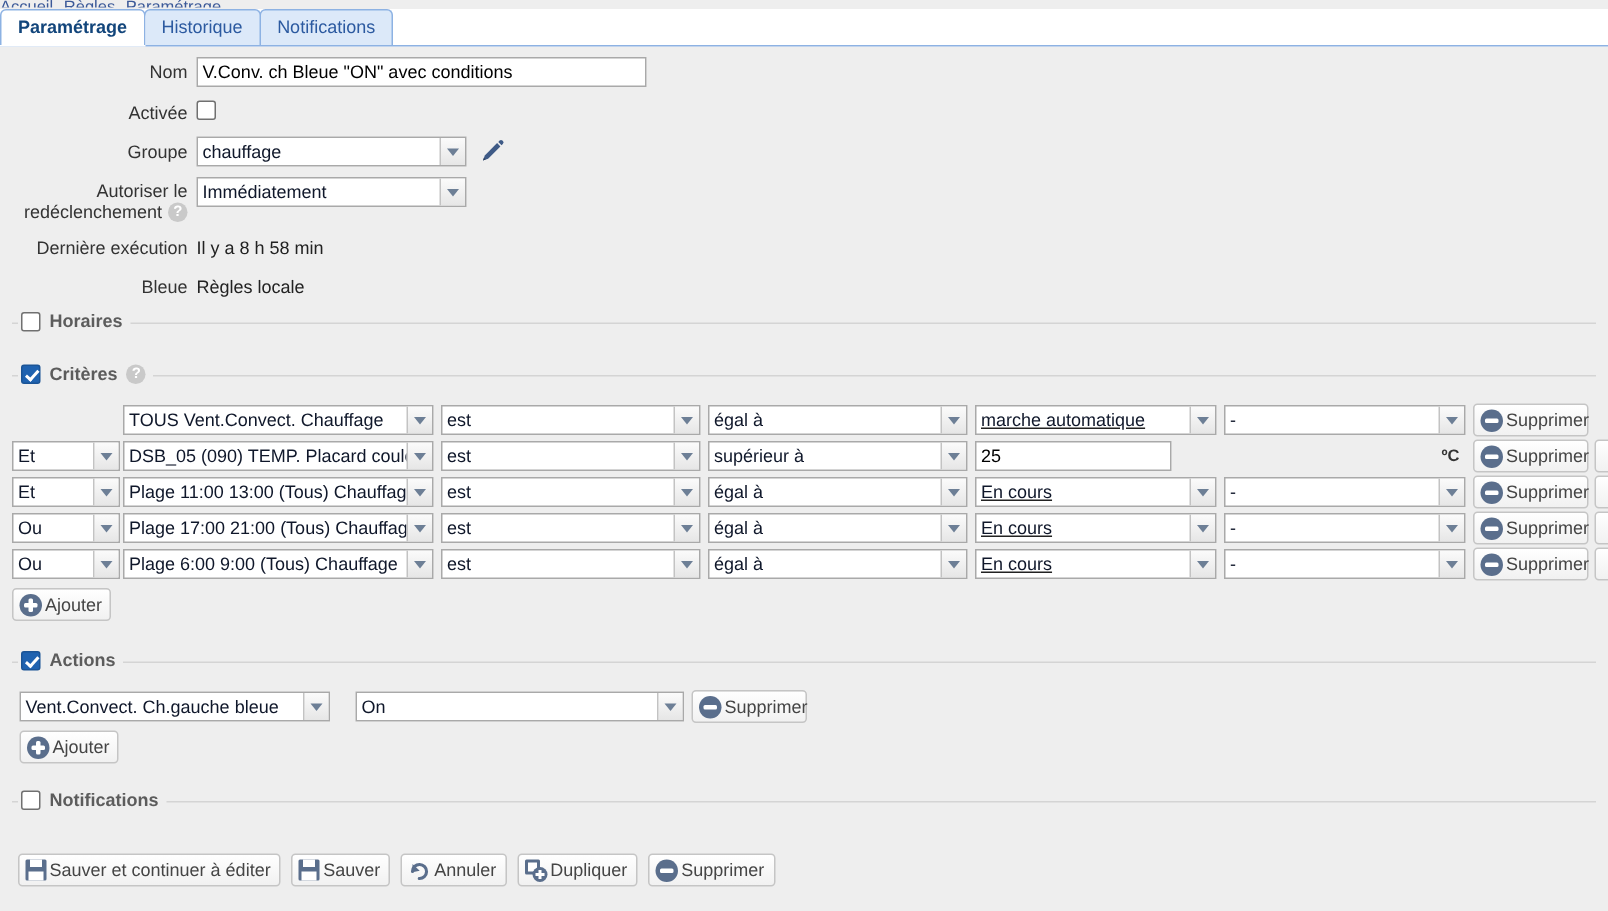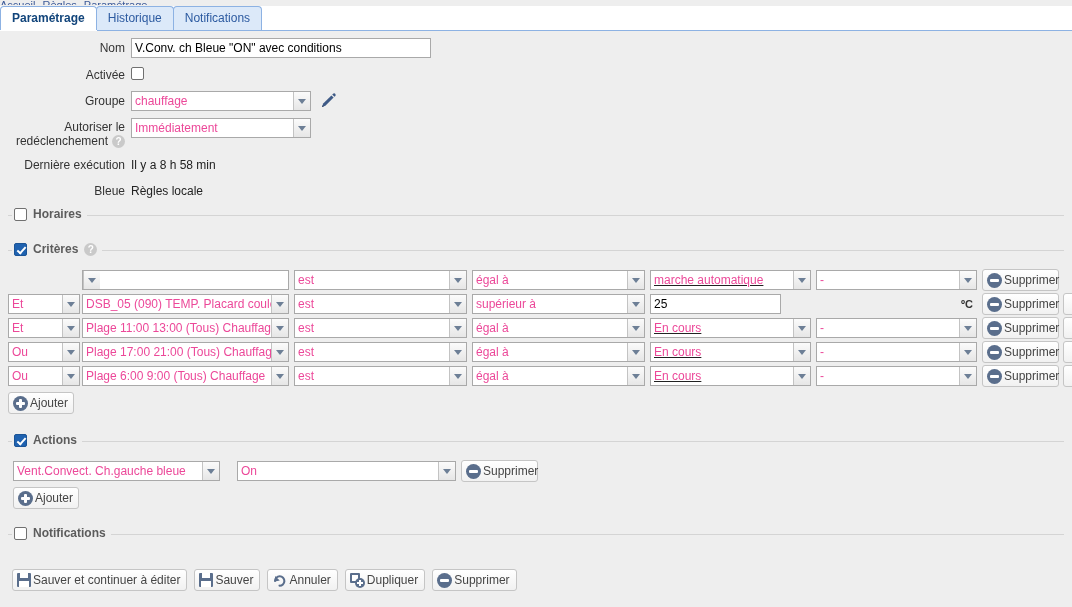--- a/index.html
+++ b/index.html
@@ -86,21 +86,21 @@
 
   
   .sel {
     display: inline-flex; align-items: center;
     height: 20px; border: 1px solid #a9a9a9; background: #fff;
     font-size: 12px; position: relative; cursor: pointer;
     overflow: hidden;
   }
   .sel .sel-txt {
     flex: 1 1 auto; padding: 0 2px 0 3px; white-space: nowrap;
-    overflow: hidden; line-height: 18px; color: #ec4899;
+    overflow: hidden; line-height: 18px; color: #0f172a;
   }
   .sel .sel-arrow {
     flex: 0 0 17px; width: 17px; height: 18px;
     border-left: 1px solid #c3c3c3;
     background: linear-gradient(#fbfbfb, #e6e6e6);
     display: flex; align-items: center; justify-content: center;
   }
   .sel .sel-arrow::after {
     content: ""; width: 0; height: 0;
     border-left: 4px solid transparent;
@@ -313,20 +313,21 @@
       <span>Critères</span>
       <span class="help">?</span>
     </div>
   </div>
 
   <div class="crit-rows">
 
     <div class="crow">
       <div class="c-lop"></div>
       <div class="sel c-src">
+        <span class="sel-txt">TOUS Vent.Convect. Chauffage</span>
         <span class="sel-arrow"></span>
       </div>
       <div class="sel c-est">
         <span class="sel-txt">est</span>
         <span class="sel-arrow"></span>
       </div>
       <div class="sel c-cmp">
         <span class="sel-txt">égal à</span>
         <span class="sel-arrow"></span>
       </div>

